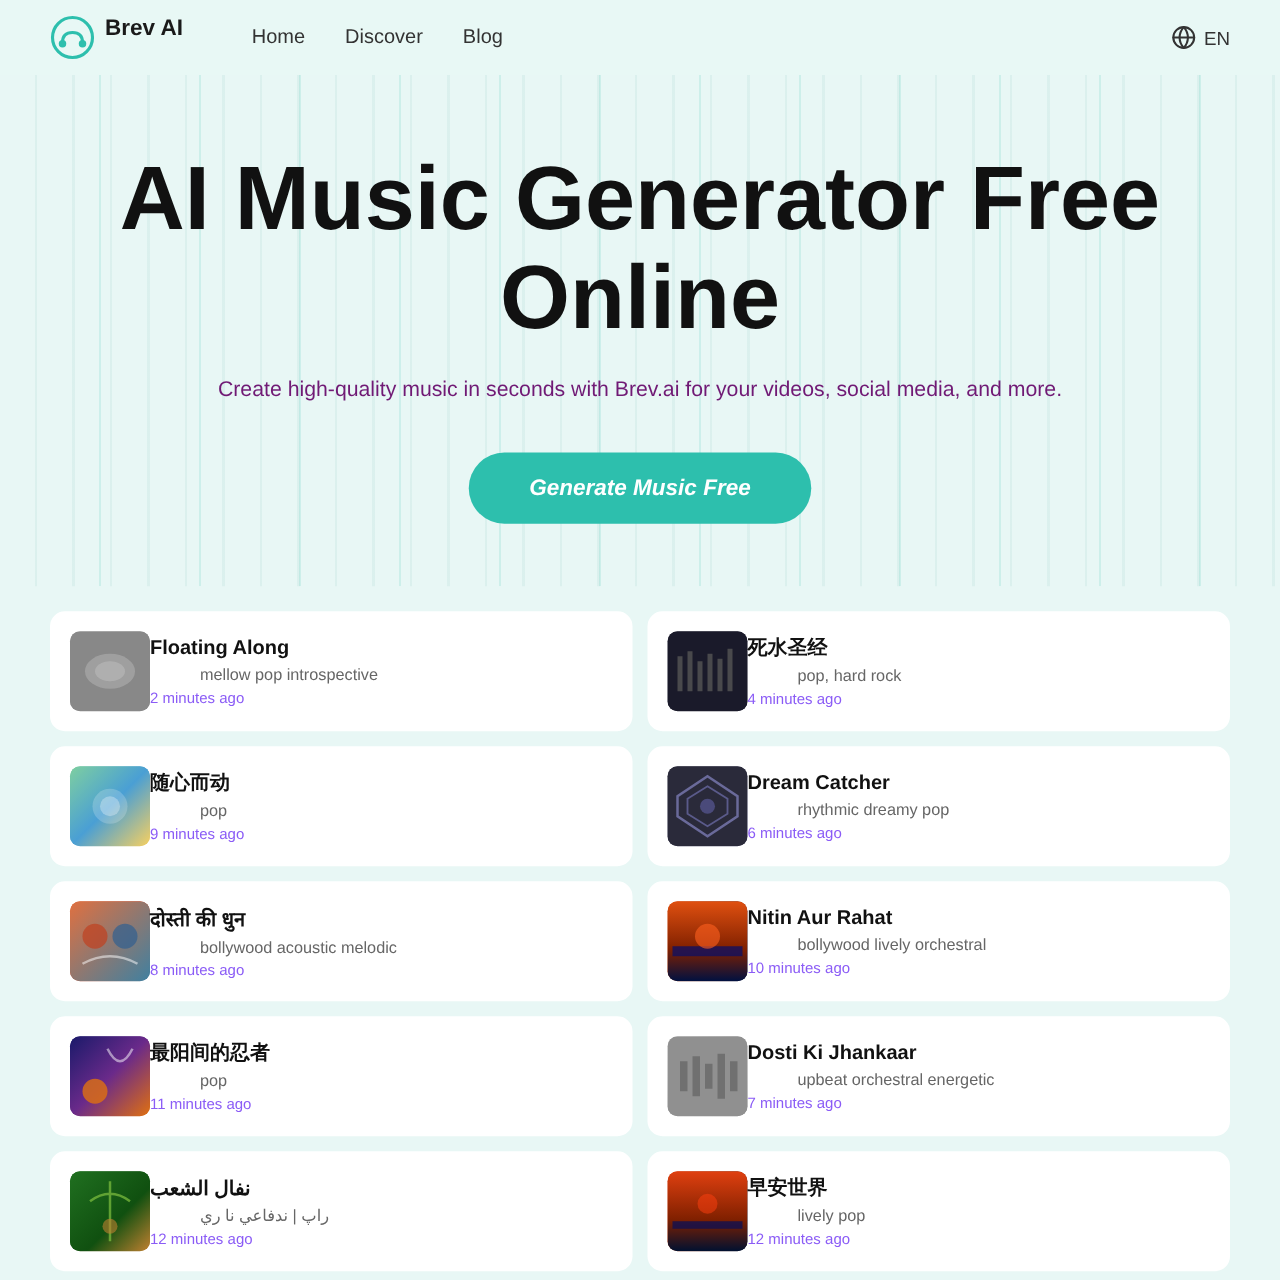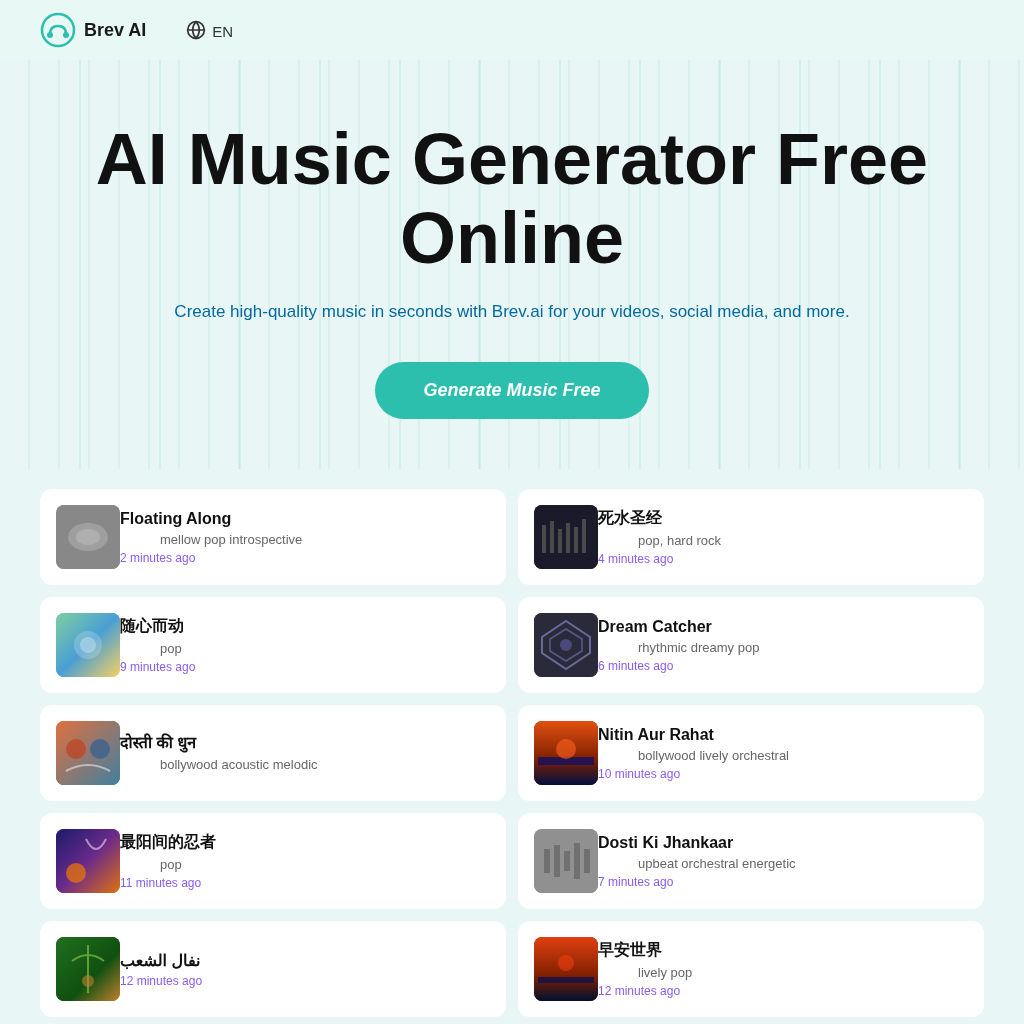--- a/index.html
+++ b/index.html
@@ -14,26 +14,26 @@
     .navbar {
       display: flex;
       align-items: center;
       padding: 12px 40px;
       background: rgba(232, 247, 245, 0.9);
       position: relative;
       z-index: 10;
     }
     .logo {
       display: flex;
-      align-items: center;
+      align-items: flex-start;
       gap: 8px;
       font-weight: 700;
       font-size: 18px;
       color: #1a1a1a;
-      margin-right: 40px;
+      margin-right: 55px;
     }
     .logo-icon {
       width: 36px;
       height: 36px;
     }
     .nav-links {
       display: flex;
       gap: 32px;
       flex: 1;
     }
@@ -74,21 +74,21 @@
     .hero h1 {
       font-size: 72px;
       font-weight: 900;
       color: #111;
       line-height: 1.1;
       margin-bottom: 24px;
       position: relative;
     }
     .hero-sub {
       font-size: 17px;
-      color: #0369a1;
+      color: #701a75;
       margin-bottom: 40px;
       position: relative;
     }
     .generate-btn {
       background: #2dbfad;
       color: #fff;
       border: none;
       border-radius: 50px;
       padding: 18px 48px;
       font-size: 18px;
@@ -172,20 +172,25 @@
 
 <nav class="navbar">
   <div class="logo">
     <svg class="logo-icon" viewBox="0 0 36 36" fill="none">
       <circle cx="18" cy="18" r="16" stroke="#2dbfad" stroke-width="2.5" fill="none"></circle>
       <path d="M10 22 Q10 14 18 14 Q26 14 26 22" stroke="#2dbfad" stroke-width="2.5" fill="none" stroke-linecap="round"></path>
       <circle cx="10" cy="23" r="3" fill="#2dbfad"></circle>
       <circle cx="26" cy="23" r="3" fill="#2dbfad"></circle>
     </svg>
     <span>Brev AI</span>
+  </div>
+  <div class="nav-links">
+    <a class="nav-link">Home</a>
+    <a class="nav-link">Discover</a>
+    <a class="nav-link">Blog</a>
   </div>
   <div class="nav-right">
     <svg width="20" height="20" viewBox="0 0 24 24" fill="none" stroke="#333" stroke-width="2" stroke-linecap="round" stroke-linejoin="round">
       <circle cx="12" cy="12" r="10"></circle>
       <line x1="2" y1="12" x2="22" y2="12"></line>
       <path d="M12 2a15.3 15.3 0 0 1 4 10 15.3 15.3 0 0 1-4 10 15.3 15.3 0 0 1-4-10 15.3 15.3 0 0 1 4-10z"></path>
     </svg>
     <span>EN</span>
   </div>
 </nav>
@@ -300,20 +305,21 @@
           </defs>
           <rect width="64" height="64" fill="url(#g5)"></rect>
           <circle cx="20" cy="28" r="10" fill="#c04020" opacity="0.7"></circle>
           <circle cx="44" cy="28" r="10" fill="#306090" opacity="0.7"></circle>
           <path d="M10 50 Q32 38 54 50" stroke="#fff" stroke-width="2" fill="none" opacity="0.5"></path>
         </svg>
       </div>
     <div class="card-info">
       <div class="card-title">दोस्ती की धुन</div>
       <div class="card-genre">bollywood acoustic melodic</div>
+      <div class="card-time">8 minutes ago</div>
     </div>
   </div>
     <div class="card">
     <div class="card-thumb thumb-nitin">
         <svg width="64" height="64" viewBox="0 0 64 64">
           <defs>
             <linearGradient id="g6" x1="0" y1="0" x2="0" y2="1">
               <stop offset="0%" stop-color="#e05010"></stop>
               <stop offset="60%" stop-color="#802000"></stop>
               <stop offset="100%" stop-color="#001040"></stop>
@@ -380,20 +386,21 @@
               <stop offset="100%" stop-color="#c08030"></stop>
             </linearGradient>
           </defs>
           <rect width="64" height="64" fill="url(#g9)"></rect>
           <path d="M32 8 L32 56 M16 24 Q32 12 48 24" stroke="#80c040" stroke-width="2" fill="none" opacity="0.7"></path>
           <circle cx="32" cy="44" r="6" fill="#c08030" opacity="0.6"></circle>
         </svg>
       </div>
     <div class="card-info">
       <div class="card-title">نفال الشعب</div>
+      <div class="card-genre">راپ | ندفاعي نا ري</div>
       <div class="card-time">12 minutes ago</div>
     </div>
   </div>
     <div class="card">
     <div class="card-thumb thumb-zaoan">
         <svg width="64" height="64" viewBox="0 0 64 64">
           <defs>
             <linearGradient id="g10" x1="0" y1="0" x2="0" y2="1">
               <stop offset="0%" stop-color="#e04010"></stop>
               <stop offset="60%" stop-color="#802000"></stop>

